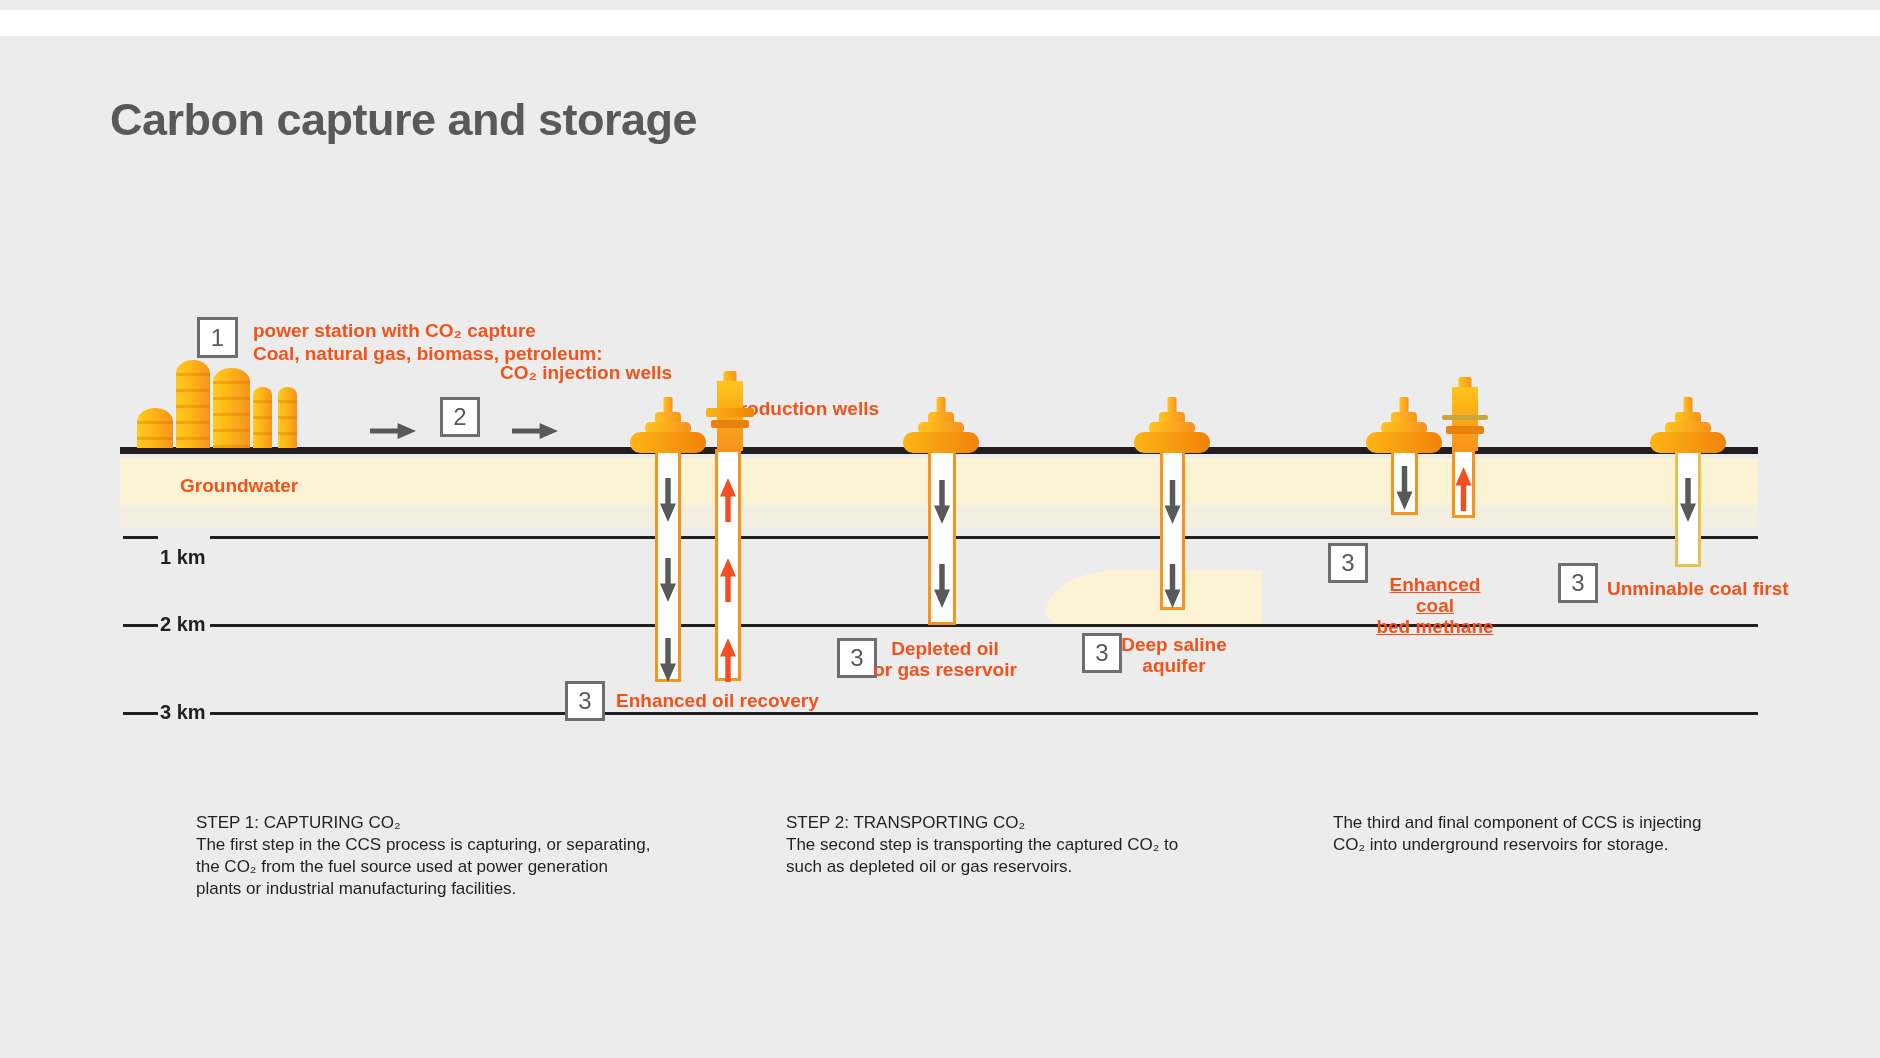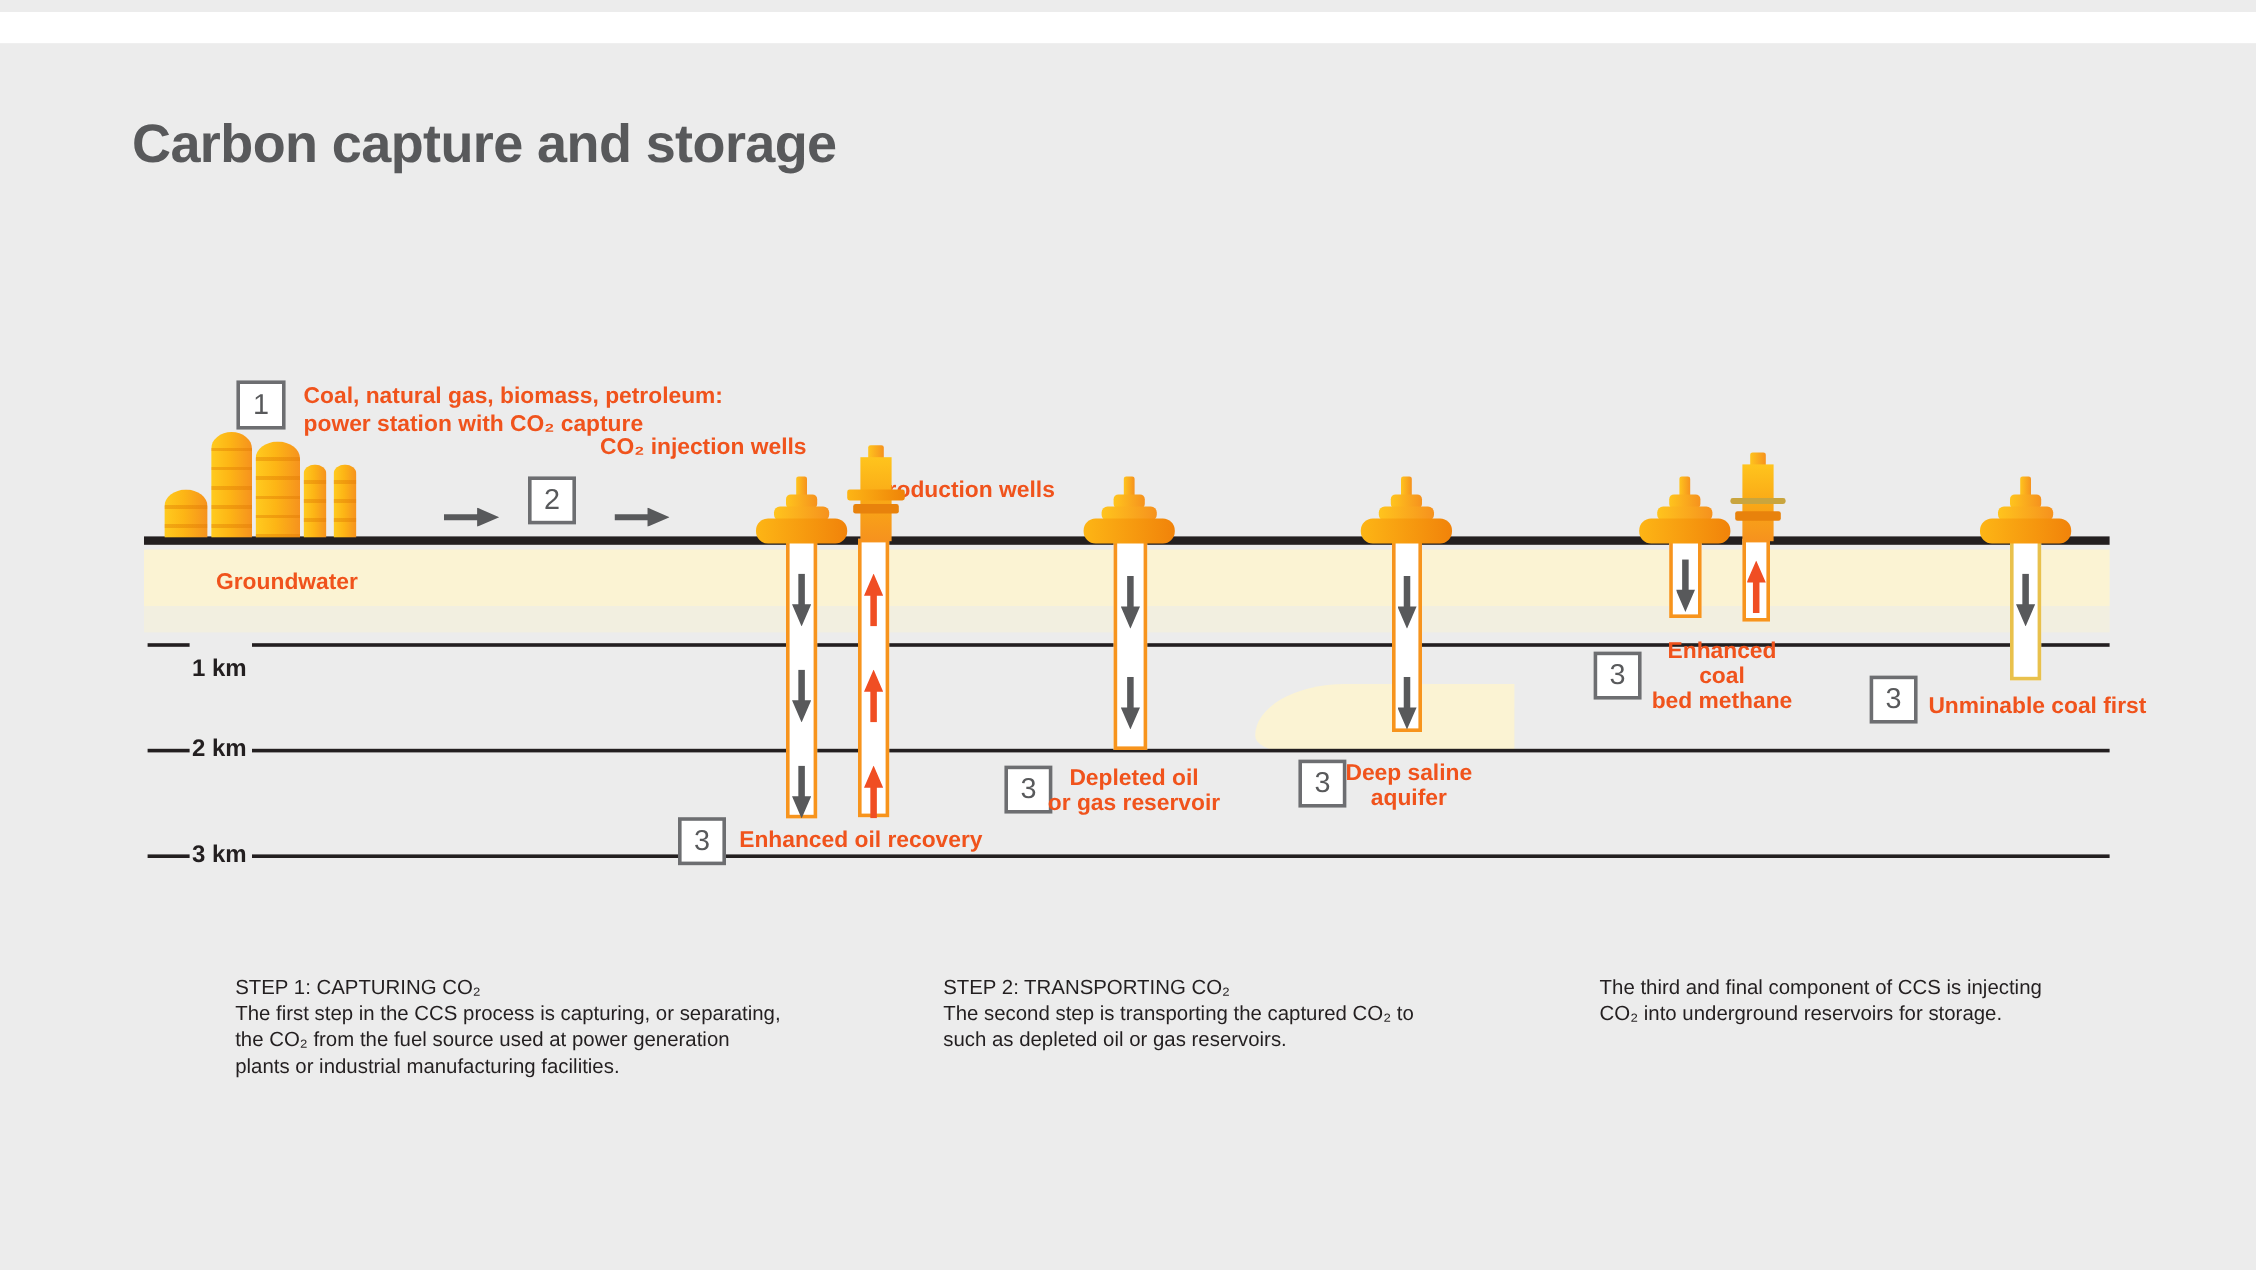--- a/index.html
+++ b/index.html
@@ -105,22 +105,22 @@
     <div class="abs cyl" style="left:176px;top:360px;width:34px;height:88px;"></div>
     <div class="abs cyl" style="left:213px;top:368px;width:37px;height:80px;"></div>
     <div class="abs cyl cyl-thin" style="left:253px;top:387px;width:19px;height:61px;"></div>
     <div class="abs cyl cyl-thin" style="left:278px;top:387px;width:19px;height:61px;"></div>
   </div>
 
   <div class="abs numbox" style="left:197px;top:317px;width:41px;height:41px;">
     <span>1</span>
   </div>
   <div class="abs olabel" style="left:253px;top:319px;">
+    <div>power station with CO₂ capture</div>
     <div>Coal, natural gas, biomass, petroleum:</div>
-    <div>power station with CO₂ capture</div>
   </div>
 
   <div class="abs arrow-right" style="left:370px;top:423px;"></div>
   <div class="abs numbox" style="left:440px;top:397px;">
     <span>2</span>
   </div>
   <div class="abs arrow-right" style="left:512px;top:423px;"></div>
 
   <div class="abs olabel" style="left:500px;top:361px;width:172px;text-align:right;">CO₂ injection wells</div>
   <div class="abs olabel" style="left:727px;top:349px;margin-top:48px;">Production wells</div>
@@ -214,21 +214,21 @@
     <span>3</span>
   </div>
   <div class="abs olabel center" style="left:1112px;top:634px;width:124px;line-height:21px;">
     <div>Deep saline</div>
     <div>aquifer</div>
   </div>
 
   <div class="abs numbox" style="left:1328px;top:543px;">
     <span>3</span>
   </div>
-  <div class="abs olabel center" style="left:1376px;top:532px;width:118px;line-height:21px;">
+  <div class="abs olabel center" style="left:1376px;top:574px;width:118px;line-height:21px;text-decoration:underline;">
     <div>Enhanced coal</div>
     <div>bed methane</div>
   </div>
 
   <div class="abs numbox" style="left:1558px;top:563px;">
     <span>3</span>
   </div>
   <div class="abs olabel" style="left:1607px;top:577px;">Unminable coal first</div>
 
   <div class="abs step-col" style="left:196px;top:812px;">

